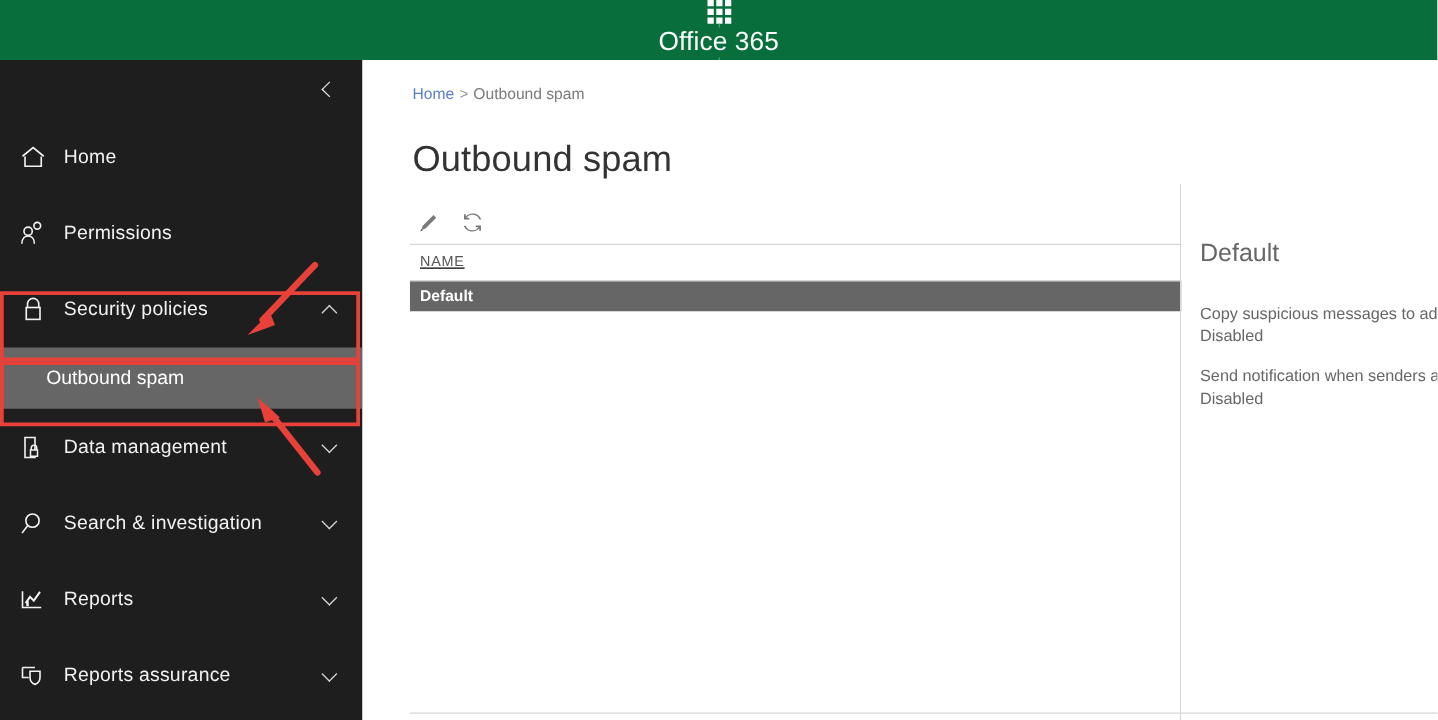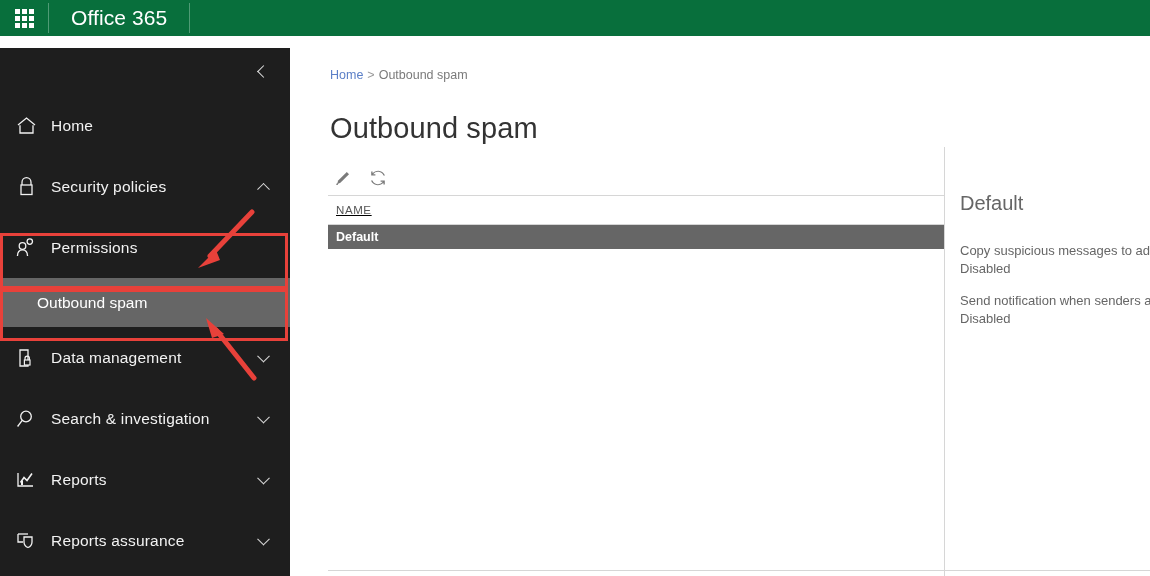--- a/index.html
+++ b/index.html
@@ -7,23 +7,23 @@
     width: 1150px; height: 576px;
     overflow: hidden;
     background: #ffffff;
     font-family: "Liberation Sans", sans-serif;
   }
   #app { position: relative; width: 1150px; height: 576px; overflow: hidden; }
 
   
   .suite-bar {
     position: absolute; top: 0; left: 0;
-    width: 1150px; height: 36px;
+    width: 1150px; height: 48px;
     background: #086f3c;
-    display: flex; align-items: center;
+    display: flex; align-items: center; flex-direction: column;
   }
   .waffle {
     width: 48px; height: 48px;
     display: flex; align-items: center; justify-content: center;
     cursor: pointer;
   }
   .waffle-grid {
     display: grid;
     grid-template-columns: repeat(3, 5px);
     grid-template-rows: repeat(3, 5px);
@@ -230,38 +230,38 @@
         <svg width="21" height="19" viewBox="0 0 21 19">
           <path d="M2 9 L10.5 2 L19 9" fill="none" stroke="#f2f2f2" stroke-width="1.3"></path>
           <path d="M4 9.2 L4 17 L17 17 L17 9.2" fill="none" stroke="#f2f2f2" stroke-width="1.3"></path>
         </svg>
       </span>
       <span class="lbl">Home</span>
     </div>
 
     <div class="nav-item">
       <span class="ico">
-        <svg width="19" height="21" viewBox="0 0 19 21">
-          <path d="M5 9 L5 6.2 A4.5 4.5 0 0 1 14 6.2 L14 9" fill="none" stroke="#f2f2f2" stroke-width="1.3"></path>
-          <rect x="4" y="9" width="11" height="9.5" fill="none" stroke="#f2f2f2" stroke-width="1.3"></rect>
-        </svg>
-      </span>
-      <span class="lbl">Security policies</span>
-      <span class="caret up"></span>
-    </div>
-
-    <div class="nav-item">
-      <span class="ico">
         <svg width="23" height="21" viewBox="0 0 23 21">
           <circle cx="7.5" cy="9" r="3.3" fill="none" stroke="#f2f2f2" stroke-width="1.3"></circle>
           <path d="M2.5 19 C2.5 14.6 5 12.8 7.5 12.8 C10 12.8 12.5 14.6 12.5 19" fill="none" stroke="#f2f2f2" stroke-width="1.3"></path>
           <circle cx="14.8" cy="4.6" r="2.7" fill="none" stroke="#f2f2f2" stroke-width="1.3"></circle>
         </svg>
       </span>
       <span class="lbl">Permissions</span>
+    </div>
+
+    <div class="nav-item">
+      <span class="ico">
+        <svg width="19" height="21" viewBox="0 0 19 21">
+          <path d="M5 9 L5 6.2 A4.5 4.5 0 0 1 14 6.2 L14 9" fill="none" stroke="#f2f2f2" stroke-width="1.3"></path>
+          <rect x="4" y="9" width="11" height="9.5" fill="none" stroke="#f2f2f2" stroke-width="1.3"></rect>
+        </svg>
+      </span>
+      <span class="lbl">Security policies</span>
+      <span class="caret up"></span>
     </div>
 
     <div class="nav-sub">
       <span>Outbound spam</span>
     </div>
 
     <div class="nav-item">
       <span class="ico">
         <svg width="21" height="22" viewBox="0 0 21 22">
           <path d="M4 3 L12 3 L12 19 L4 19 Z" fill="none" stroke="#f2f2f2" stroke-width="1.3"></path>

